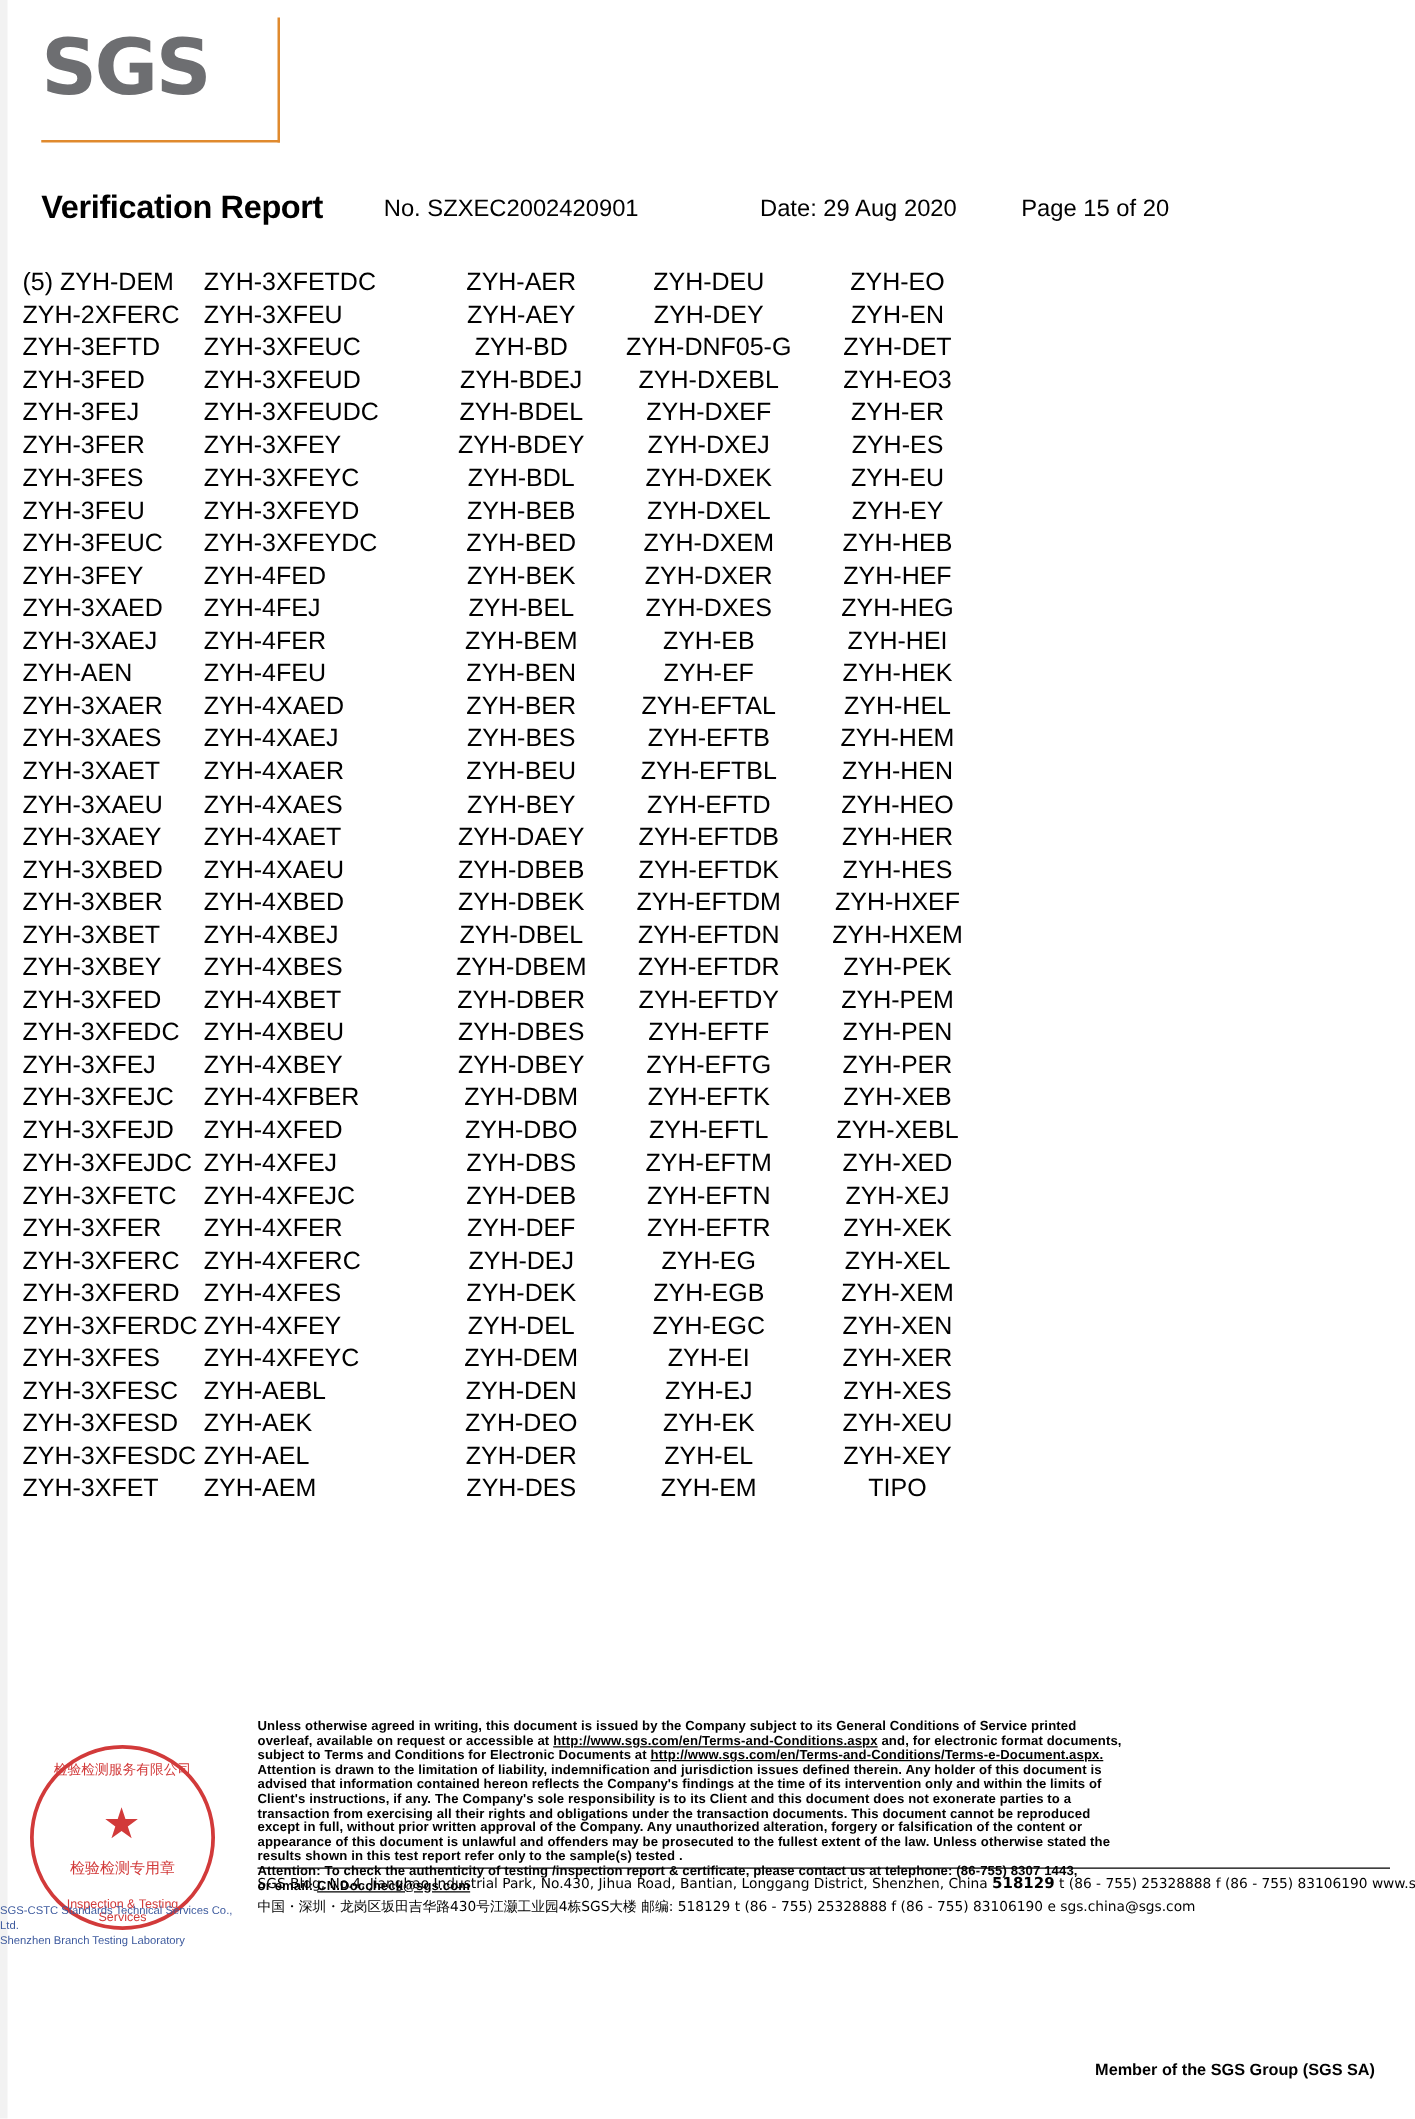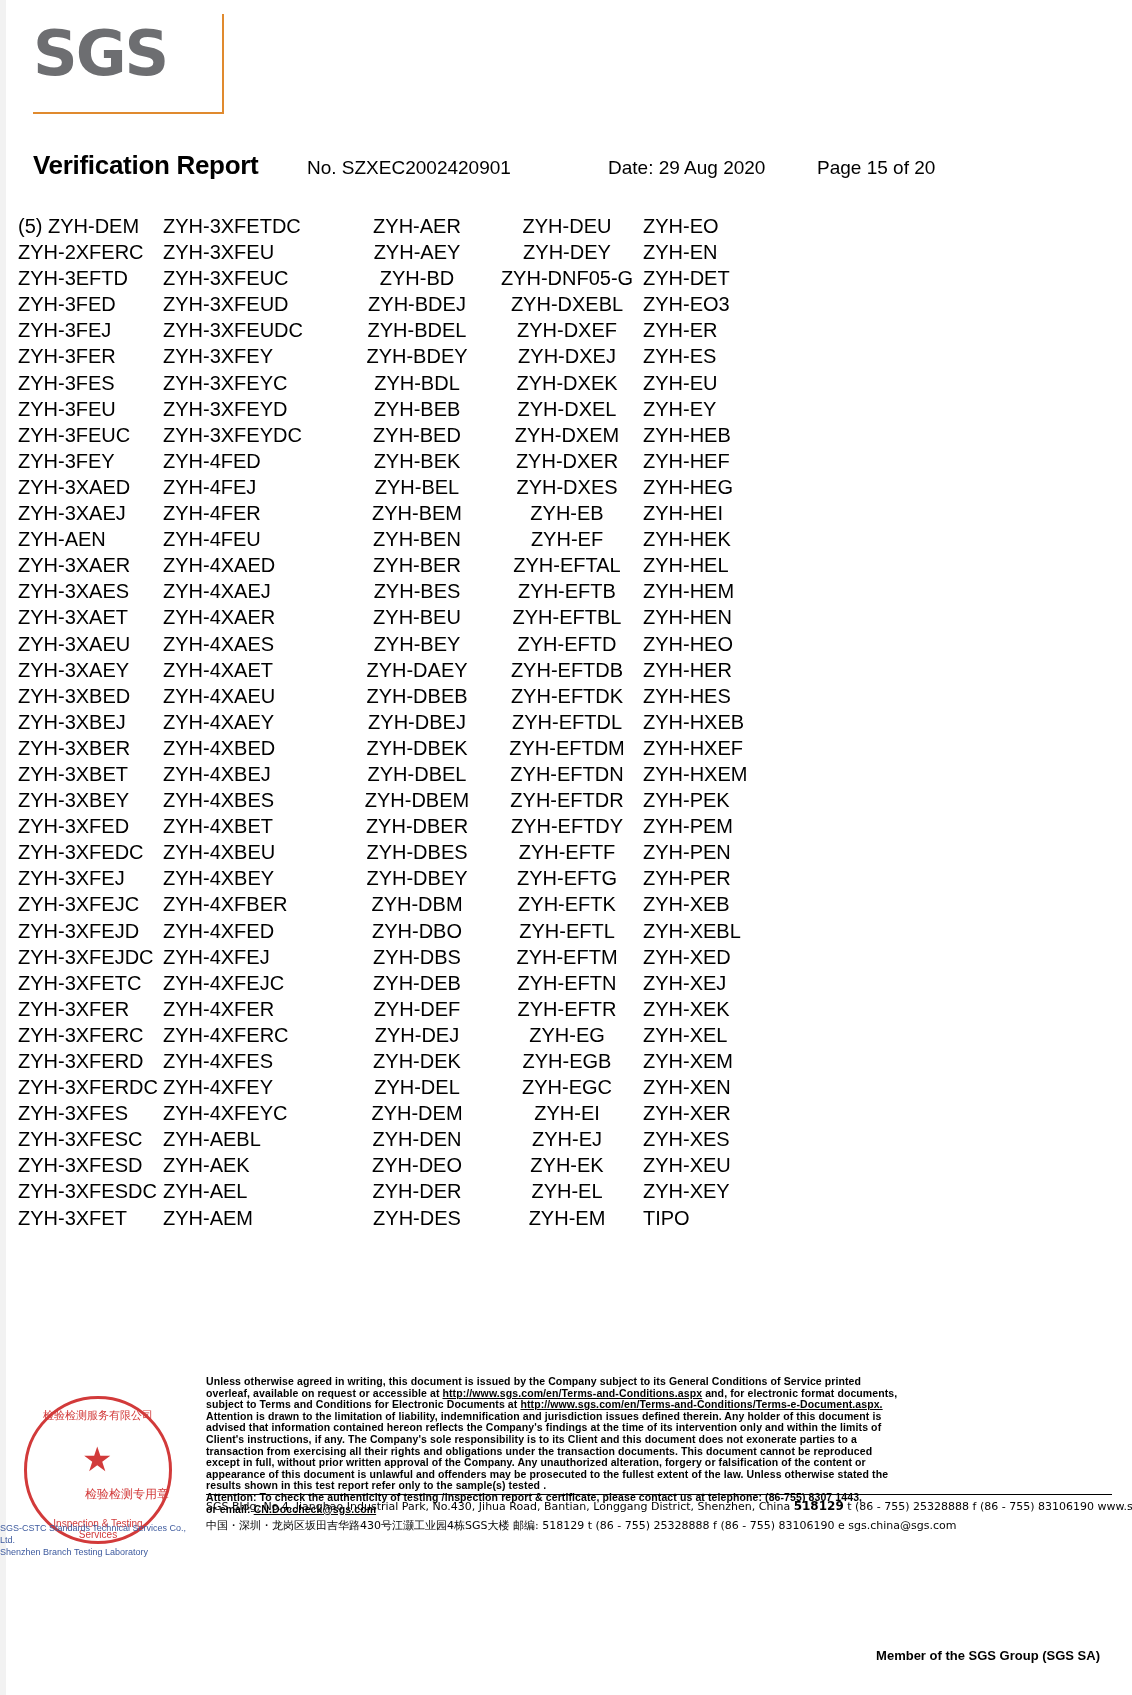--- a/index.html
+++ b/index.html
@@ -104,21 +104,21 @@
   .c0 { width: 145px; padding-left: 18px; }
   .c1 { width: 180px; }
   .c2 { width: 148px; }
   .c3 { width: 152px; }
   .c4 { width: 150px; }
   
   .model-row .c0 { text-align: left; }
   .model-row .c1 { text-align: left; }
   .model-row .c2 { text-align: center; }
   .model-row .c3 { text-align: center; }
-  .model-row .c4 { text-align: left; }
+  .model-row .c4 { text-align: center; }
   .stamp {
     position: absolute;
     left: 0px;
     top: 1390px;
     width: 200px;
     height: 160px;
   }
   .stamp-circle {
     position: absolute;
     left: 24px;
@@ -139,21 +139,20 @@
   }
   .stamp-text-cn {
     position: absolute;
     left: 48px;
     top: 96px;
     width: 100px;
     text-align: center;
     font-size: 12px;
     color: #d23a3a;
     font-family: "DejaVu Sans", sans-serif;
-    margin-left: 29px;
   }
   .stamp-text-en {
     position: absolute;
     left: 36px;
     top: 112px;
     width: 124px;
     text-align: center;
     font-size: 10px;
     color: #d23a3a;
     margin-top: 16px;
@@ -279,21 +278,20 @@
       <div class="model-row"><span class="c0">ZYH-3FEY</span><span class="c1">ZYH-4FED</span><span class="c2">ZYH-BEK</span><span class="c3">ZYH-DXER</span><span class="c4">ZYH-HEF</span></div>
       <div class="model-row"><span class="c0">ZYH-3XAED</span><span class="c1">ZYH-4FEJ</span><span class="c2">ZYH-BEL</span><span class="c3">ZYH-DXES</span><span class="c4">ZYH-HEG</span></div>
       <div class="model-row"><span class="c0">ZYH-3XAEJ</span><span class="c1">ZYH-4FER</span><span class="c2">ZYH-BEM</span><span class="c3">ZYH-EB</span><span class="c4">ZYH-HEI</span></div>
       <div class="model-row"><span class="c0">ZYH-AEN</span><span class="c1">ZYH-4FEU</span><span class="c2">ZYH-BEN</span><span class="c3">ZYH-EF</span><span class="c4">ZYH-HEK</span></div>
       <div class="model-row"><span class="c0">ZYH-3XAER</span><span class="c1">ZYH-4XAED</span><span class="c2">ZYH-BER</span><span class="c3">ZYH-EFTAL</span><span class="c4">ZYH-HEL</span></div>
       <div class="model-row"><span class="c0">ZYH-3XAES</span><span class="c1">ZYH-4XAEJ</span><span class="c2">ZYH-BES</span><span class="c3">ZYH-EFTB</span><span class="c4">ZYH-HEM</span></div>
       <div class="model-row"><span class="c0">ZYH-3XAET</span><span class="c1">ZYH-4XAER</span><span class="c2">ZYH-BEU</span><span class="c3">ZYH-EFTBL</span><span class="c4">ZYH-HEN</span></div>
       <div class="model-row"><span class="c0">ZYH-3XAEU</span><span class="c1">ZYH-4XAES</span><span class="c2">ZYH-BEY</span><span class="c3">ZYH-EFTD</span><span class="c4">ZYH-HEO</span></div>
       <div class="model-row"><span class="c0">ZYH-3XAEY</span><span class="c1">ZYH-4XAET</span><span class="c2">ZYH-DAEY</span><span class="c3">ZYH-EFTDB</span><span class="c4">ZYH-HER</span></div>
       <div class="model-row"><span class="c0">ZYH-3XBED</span><span class="c1">ZYH-4XAEU</span><span class="c2">ZYH-DBEB</span><span class="c3">ZYH-EFTDK</span><span class="c4">ZYH-HES</span></div>
-      <div class="model-row"><span class="c0">ZYH-3XBEJ</span><span class="c1">ZYH-4XAEY</span><span class="c2">ZYH-DBEJ</span><span class="c3">ZYH-EFTDL</span><span class="c4">ZYH-HXEB</span></div>
       <div class="model-row"><span class="c0">ZYH-3XBER</span><span class="c1">ZYH-4XBED</span><span class="c2">ZYH-DBEK</span><span class="c3">ZYH-EFTDM</span><span class="c4">ZYH-HXEF</span></div>
       <div class="model-row"><span class="c0">ZYH-3XBET</span><span class="c1">ZYH-4XBEJ</span><span class="c2">ZYH-DBEL</span><span class="c3">ZYH-EFTDN</span><span class="c4">ZYH-HXEM</span></div>
       <div class="model-row"><span class="c0">ZYH-3XBEY</span><span class="c1">ZYH-4XBES</span><span class="c2">ZYH-DBEM</span><span class="c3">ZYH-EFTDR</span><span class="c4">ZYH-PEK</span></div>
       <div class="model-row"><span class="c0">ZYH-3XFED</span><span class="c1">ZYH-4XBET</span><span class="c2">ZYH-DBER</span><span class="c3">ZYH-EFTDY</span><span class="c4">ZYH-PEM</span></div>
       <div class="model-row"><span class="c0">ZYH-3XFEDC</span><span class="c1">ZYH-4XBEU</span><span class="c2">ZYH-DBES</span><span class="c3">ZYH-EFTF</span><span class="c4">ZYH-PEN</span></div>
       <div class="model-row"><span class="c0">ZYH-3XFEJ</span><span class="c1">ZYH-4XBEY</span><span class="c2">ZYH-DBEY</span><span class="c3">ZYH-EFTG</span><span class="c4">ZYH-PER</span></div>
       <div class="model-row"><span class="c0">ZYH-3XFEJC</span><span class="c1">ZYH-4XFBER</span><span class="c2">ZYH-DBM</span><span class="c3">ZYH-EFTK</span><span class="c4">ZYH-XEB</span></div>
       <div class="model-row"><span class="c0">ZYH-3XFEJD</span><span class="c1">ZYH-4XFED</span><span class="c2">ZYH-DBO</span><span class="c3">ZYH-EFTL</span><span class="c4">ZYH-XEBL</span></div>
       <div class="model-row"><span class="c0">ZYH-3XFEJDC</span><span class="c1">ZYH-4XFEJ</span><span class="c2">ZYH-DBS</span><span class="c3">ZYH-EFTM</span><span class="c4">ZYH-XED</span></div>
       <div class="model-row"><span class="c0">ZYH-3XFETC</span><span class="c1">ZYH-4XFEJC</span><span class="c2">ZYH-DEB</span><span class="c3">ZYH-EFTN</span><span class="c4">ZYH-XEJ</span></div>

